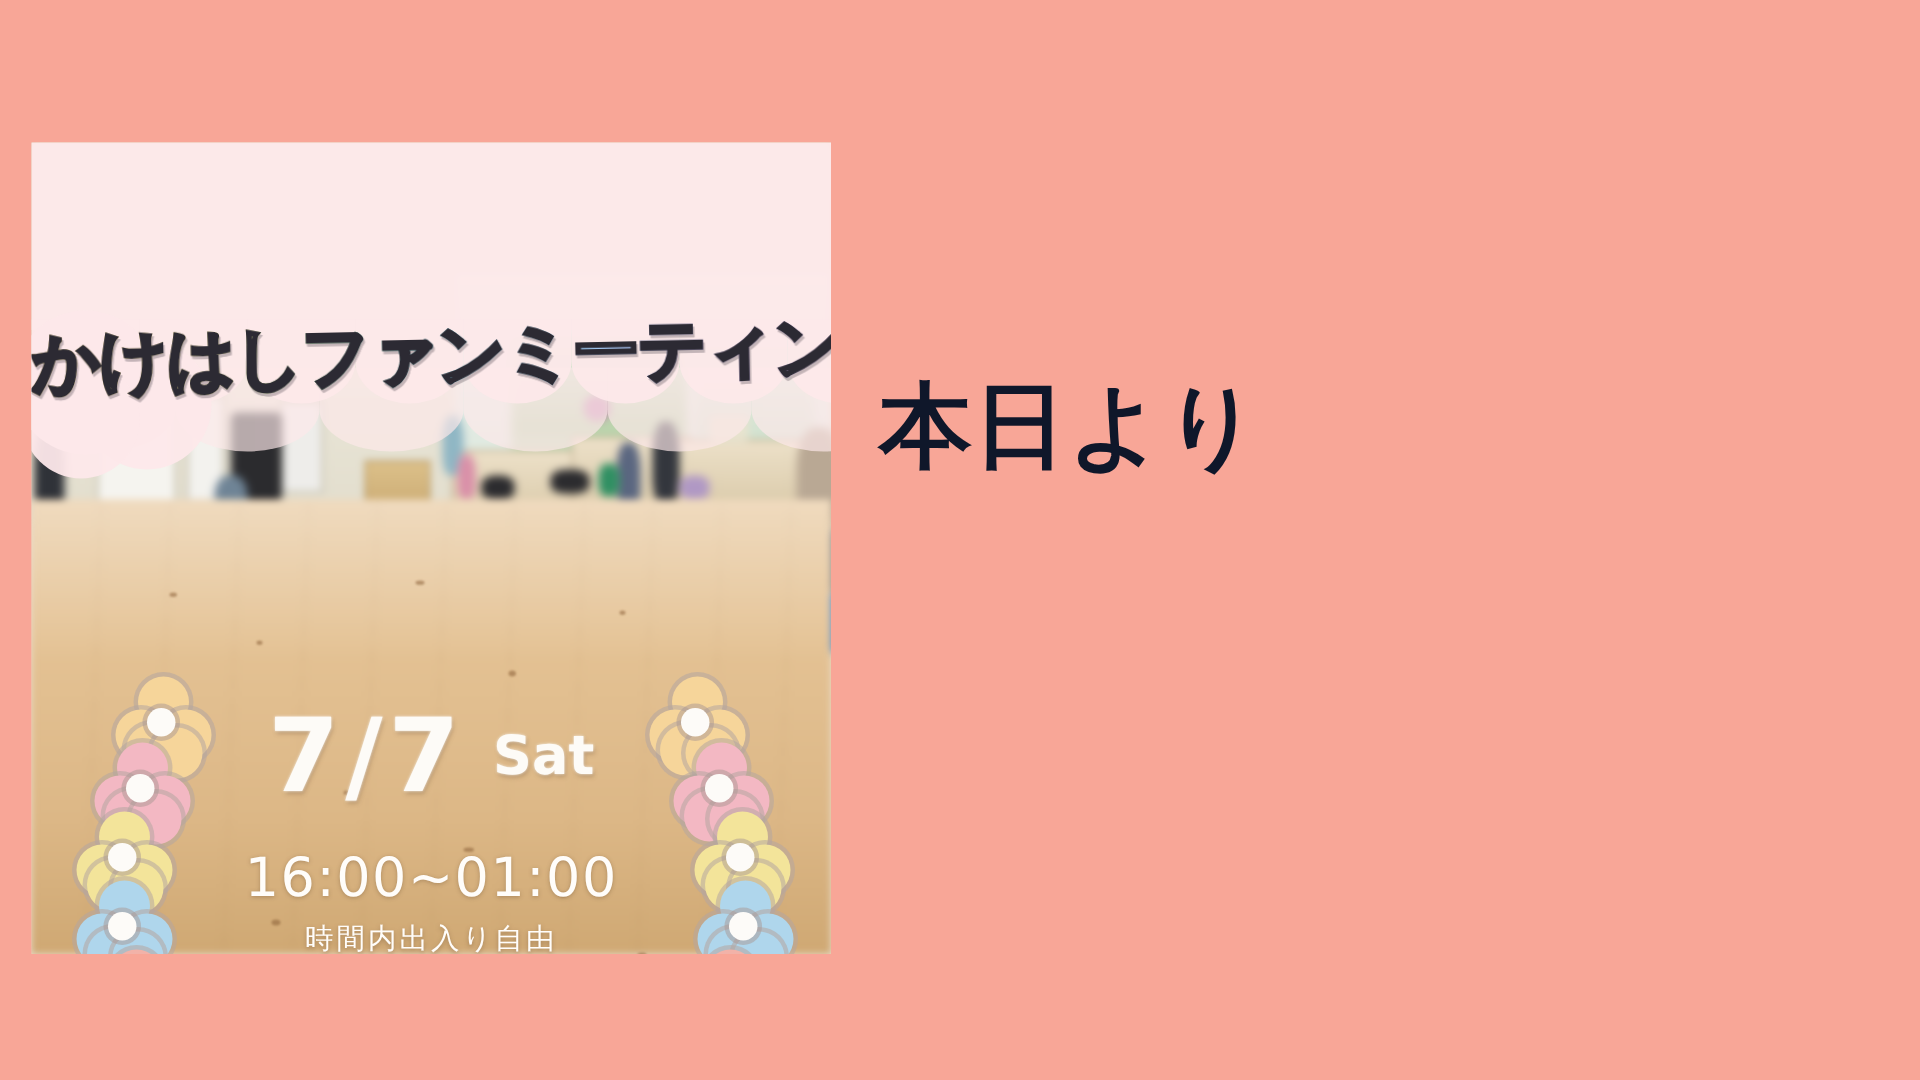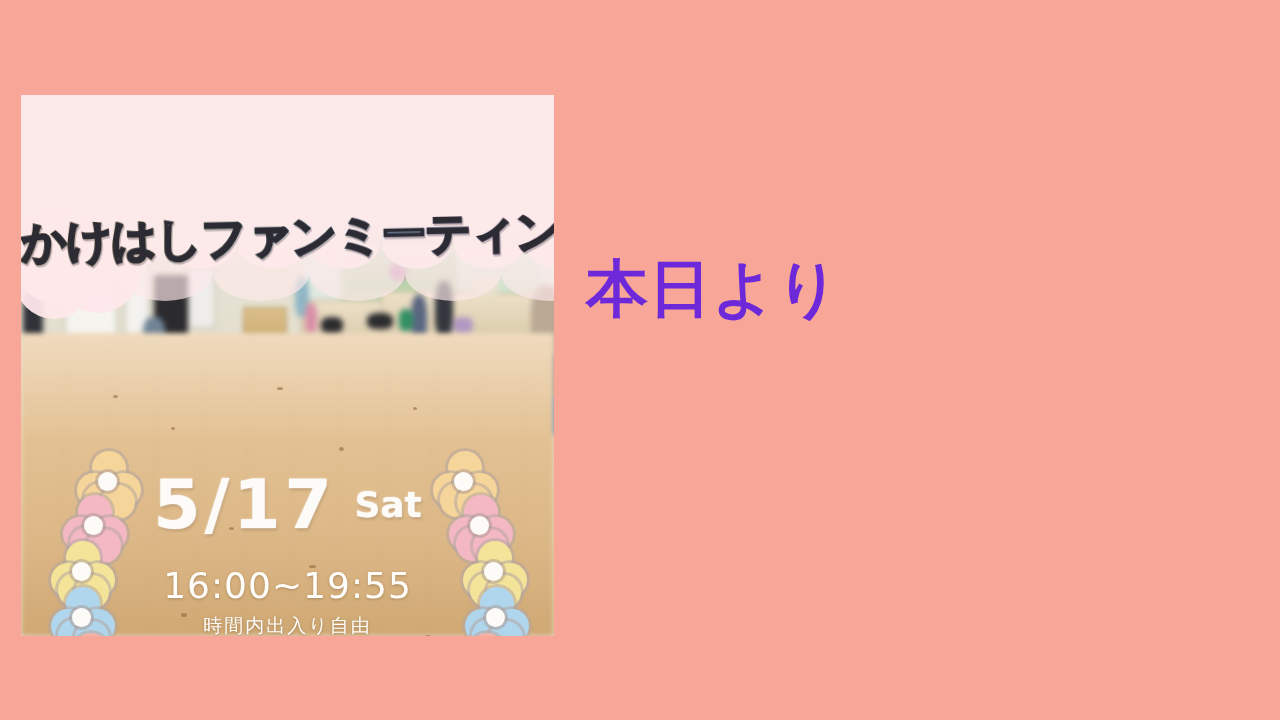--- a/index.html
+++ b/index.html
@@ -154,22 +154,22 @@
     position:absolute; left:21px; top:21px; width:19px; height:19px;
     border-radius:50%; background:#fdfbf8;
     box-shadow:0 0 0 3px rgba(170,152,148,.5);
   }
 
   
   #announce{
     position:absolute; left:586px; top:258px; width:680px;
   }
   .ann-line{
-    font-family:Liberation Serif, serif;
-    color:#6d28d9; font-weight:700; line-height:1.0;
+    font-family:Liberation Mono, monospace;
+    color:#0f172a; font-weight:700; line-height:1.0;
     letter-spacing:1px; white-space:nowrap;
   }
   .ann-l1{ font-size:62px; }
   .ann-l2{ font-size:62px; margin-top:38px; letter-spacing:0px; }
 </style>
 </head>
 <body>
 
 <div id="stage">
 
@@ -255,25 +255,25 @@
       <div class="scallop-left">
         <i style="left:0px;top:0px;width:96px;height:96px;"></i>
         <i style="left:46px;top:20px;width:86px;height:86px;"></i>
         <i style="left:6px;top:34px;width:78px;height:78px;"></i>
       </div>
     </div>
 
     <div class="flyer-title">かけはしファンミーティング</div>
 
     <div class="date-line">
-      <span class="date-main">5/17</span>
+      <span class="date-main">7/7</span>
       <span class="date-dow">Sat</span>
     </div>
 
-    <div class="time-line">16:00~19:55</div>
+    <div class="time-line">16:00~01:00</div>
 
     <div class="note-line">時間内出入り自由</div>
 
     <div>
       <div class="flower" style="left:56px;top:356px;">
         <span class="p p1" style="background:#F6D59A"></span>
         <span class="p p2" style="background:#F6D59A"></span>
         <span class="p p3" style="background:#F6D59A"></span>
         <span class="p p4" style="background:#F6D59A"></span>
         <span class="p p5" style="background:#F6D59A"></span>

